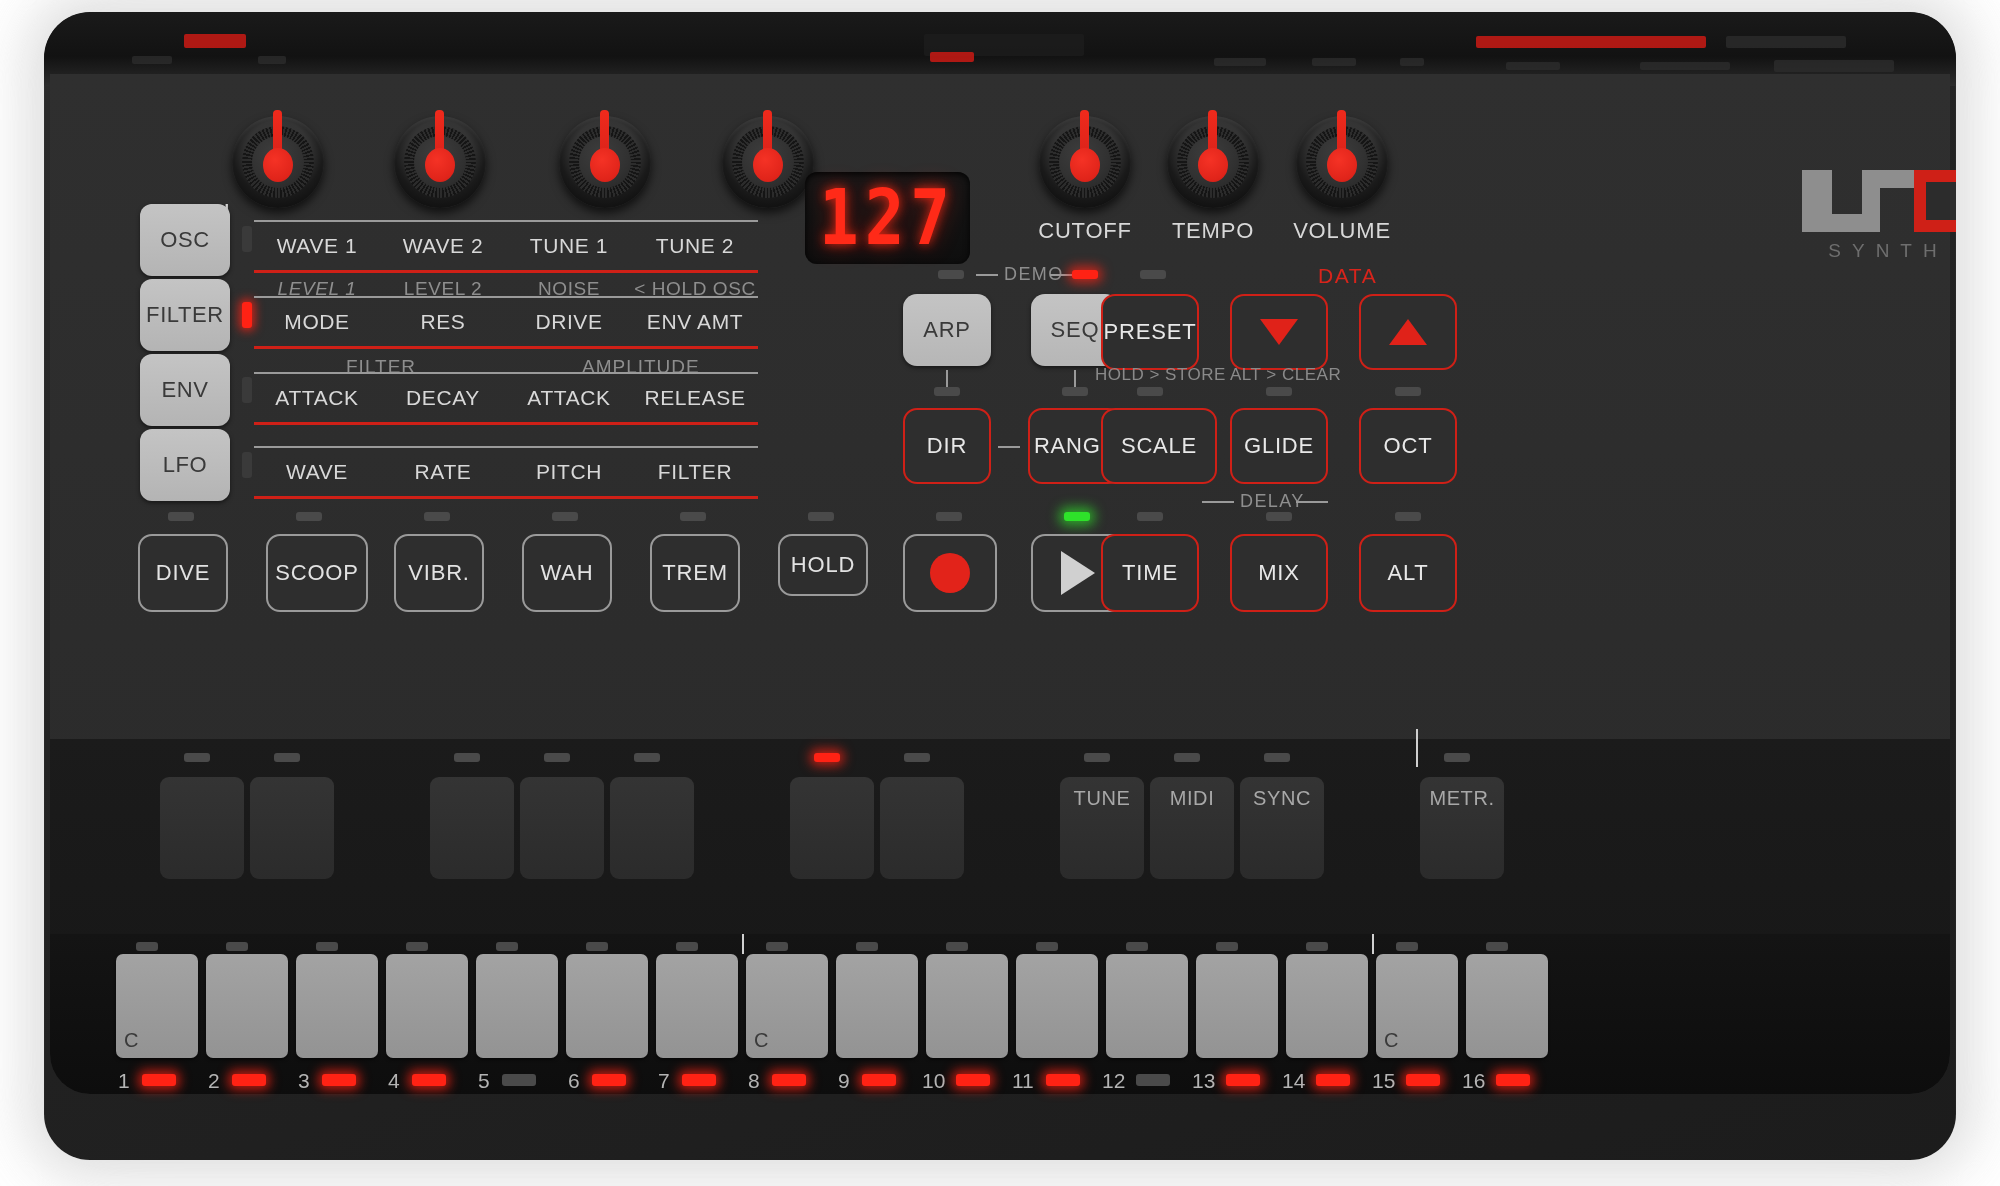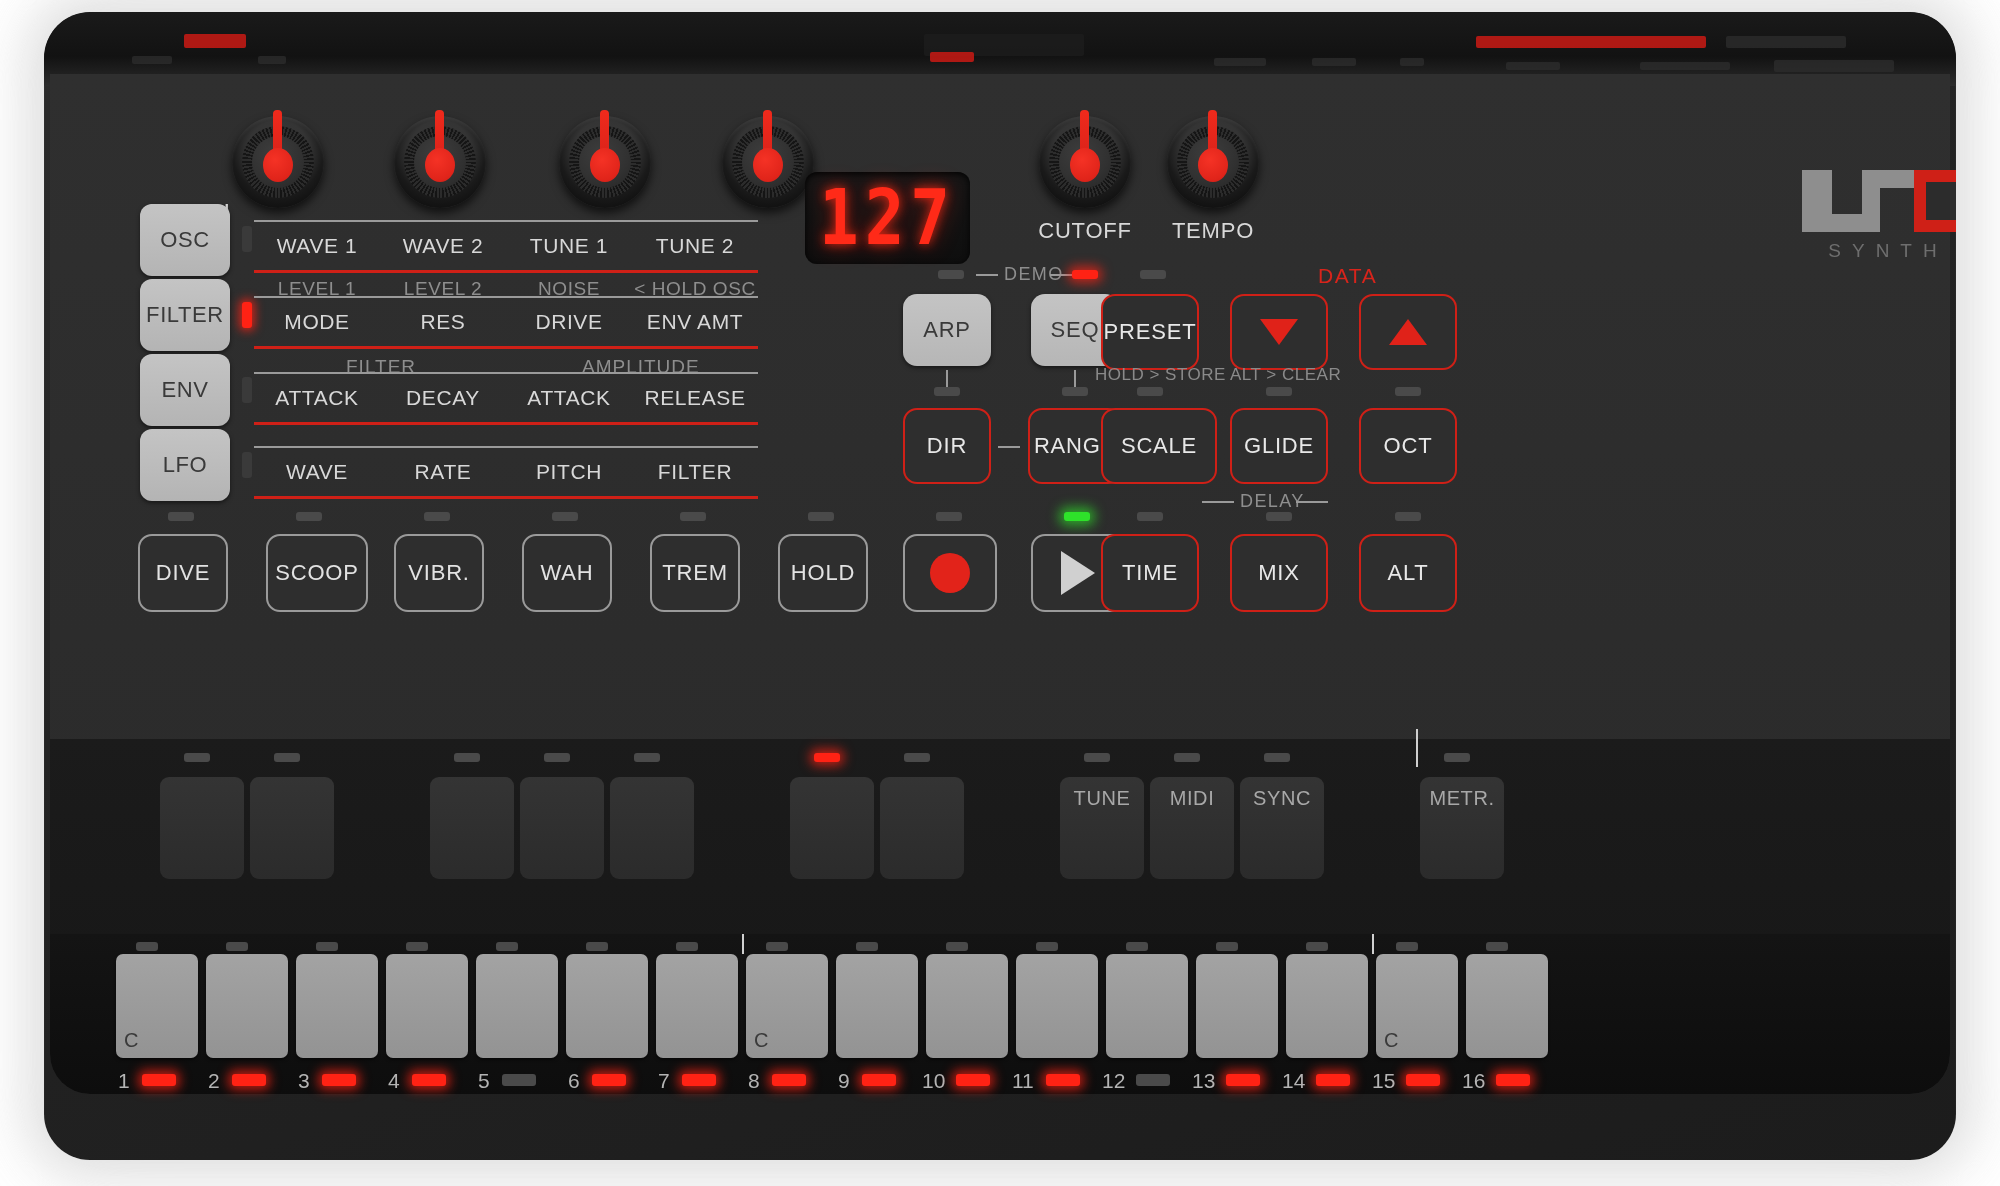--- a/index.html
+++ b/index.html
@@ -239,20 +239,28 @@
       <div class="name">TEMPO</div>
     </div>
     <div class="knob" style="left:985px; top:32px;">
       <div class="body"></div>
       <div class="ring"></div>
       <div class="cap"></div>
       <div class="pointer"></div>
       <div class="dot"></div>
       <div class="name">CUTOFF</div>
     </div>
+    <div class="knob" style="left:1242px; top:32px;">
+      <div class="body"></div>
+      <div class="ring"></div>
+      <div class="cap"></div>
+      <div class="pointer"></div>
+      <div class="dot"></div>
+      <div class="name">VOLUME</div>
+    </div>
 
     <div id="logo">
       <div class="mark">
         <div class="u"></div>
         <div class="ubot"></div>
         <div class="n1"></div>
         <div class="n2"></div>
         <div class="o"></div>
         <div class="ohole"></div>
       </div>
@@ -282,21 +290,21 @@
     <div class="prow" style="left:204px; top:146px; width:504px;">
       <div class="topline" style="width:504px;"></div>
       <div class="cells" style="top:14px; width:504px;">
         <div style="width:126px;"><span class="lbl">WAVE 1</span></div>
         <div style="width:126px;"><span class="lbl">WAVE 2</span></div>
         <div style="width:126px;"><span class="lbl">TUNE 1</span></div>
         <div style="width:126px;"><span class="lbl">TUNE 2</span></div>
       </div>
       <div class="redline" style="top:50px; width:504px;"></div>
       <div class="cells" style="top:58px; width:504px;">
-        <div style="width:126px;"><span class="lbl-dim">LEVEL 1</span></div>
+        <div style="width:126px;font-style:italic;"><span class="lbl-dim">LEVEL 1</span></div>
         <div style="width:126px;"><span class="lbl-dim">LEVEL 2</span></div>
         <div style="width:126px;"><span class="lbl-dim">NOISE</span></div>
         <div style="width:126px;"><span class="lbl-dim">&lt; HOLD OSC</span></div>
       </div>
     </div>
 
     <div class="prow" style="left:204px; top:222px; width:504px;">
       <div class="topline" style="width:504px;"></div>
       <div class="cells" style="top:14px; width:504px;">
         <div style="width:126px;"><span class="lbl">MODE</span></div>
@@ -402,21 +410,21 @@
     </div>
     <div class="led" style="left:502px; top:438px;"></div>
     <div class="btn outline-grey" style="left:472px; top:460px; width:90px; height:78px;">
       <span>WAH</span>
     </div>
     <div class="led" style="left:630px; top:438px;"></div>
     <div class="btn outline-grey" style="left:600px; top:460px; width:90px; height:78px;">
       <span>TREM</span>
     </div>
     <div class="led" style="left:758px; top:438px;"></div>
-    <div class="btn outline-grey" style="left:728px; top:460px; width:90px; height:78px;">
+    <div class="btn outline-grey" style="left:728px; top:460px; width:90px; height:62px;">
       <span>HOLD</span>
     </div>
     <div class="led" style="left:886px; top:438px;"></div>
     <div class="btn outline-grey" style="left:853px; top:460px; width:94px; height:78px;">
       <span class="rec-dot"></span>
     </div>
     <div class="led on-green" style="left:1014px; top:438px;"></div>
     <div class="btn outline-grey" style="left:981px; top:460px; width:94px; height:78px;">
       <span class="play-tri"></span>
     </div>

